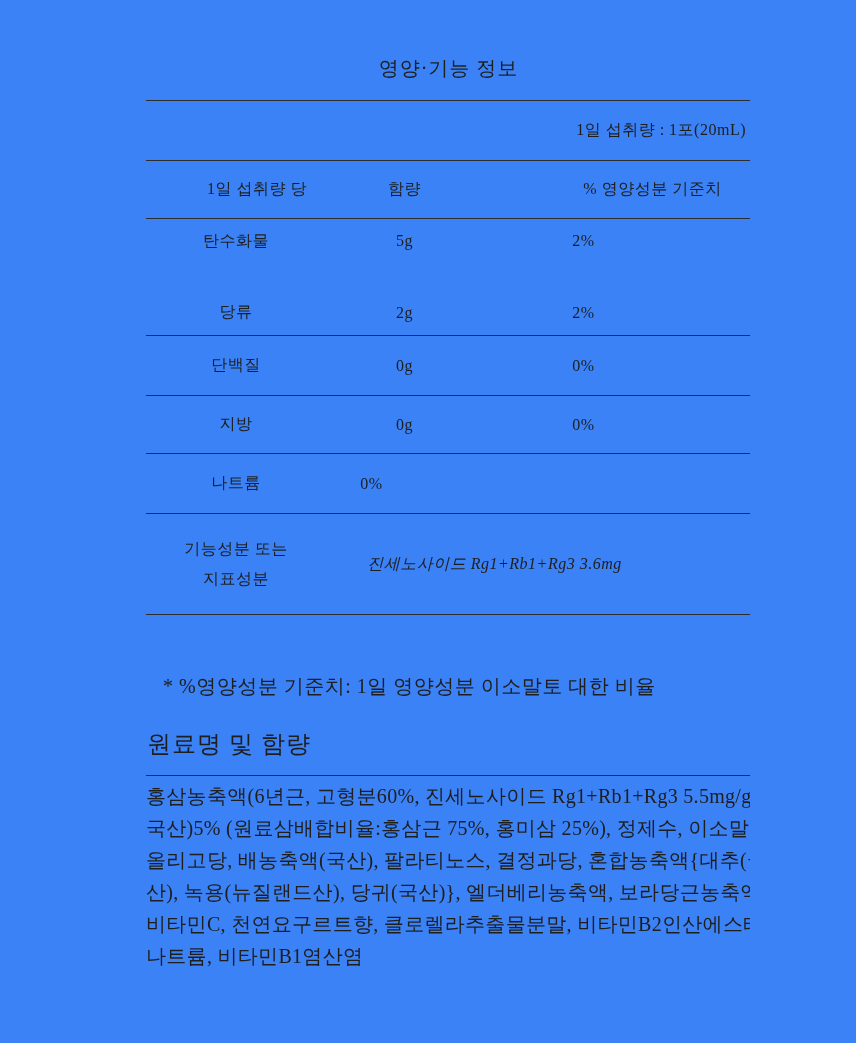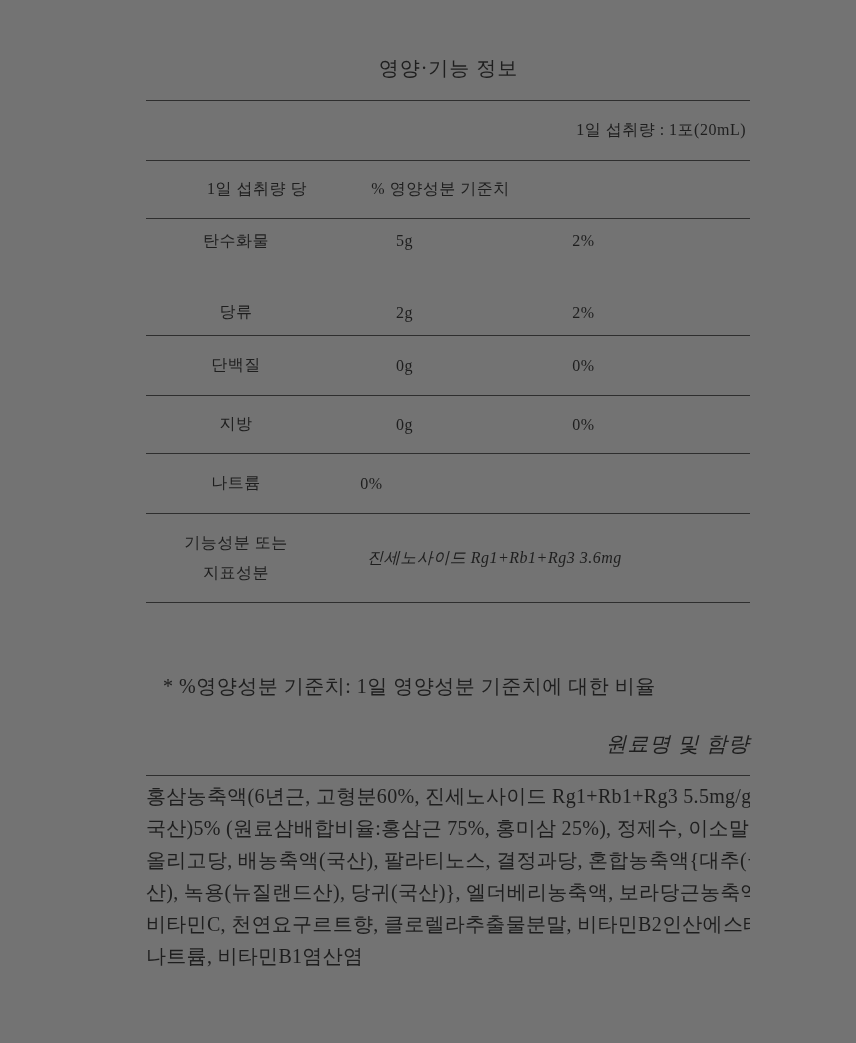--- a/index.html
+++ b/index.html
@@ -6,21 +6,21 @@
     margin: 0;
     padding: 0;
     background: #ffffff;
     font-family: "Liberation Serif", "DejaVu Serif", serif;
     color: #1e1e1e;
   }
   .page {
     position: relative;
     width: 856px;
     height: 1043px;
-    background: #737373;
+    background: #3b82f6;
     overflow: hidden;
   }
   .doc-title {
     position: absolute;
     top: 56px;
     left: 147px;
     width: 603px;
     text-align: center;
     font-size: 20px;
     line-height: 24px;
@@ -37,21 +37,21 @@
     box-sizing: border-box;
     border-top: 1.5px solid #2e2e2e;
     display: grid;
     grid-template-columns: 180px 157px 267px;
     letter-spacing: 0.5px;
   }
   .h60  { height: 60px; }
   .h58  { height: 58px; }
   .h55  { height: 55px; }
   .h117 { height: 117px; }
-  .h82  { height: 90px; }
+  .h82  { height: 102px; }
   .cell {
     display: flex;
     align-items: center;
     justify-content: center;
     white-space: nowrap;
   }
   .intake-row {
     box-sizing: border-box;
     border-top: 1.5px solid #2e2e2e;
     height: 60px;
@@ -97,25 +97,24 @@
     left: 163px;
     font-size: 20px;
     line-height: 28px;
     letter-spacing: 0.5px;
   }
   .ing-title {
     position: absolute;
     top: 732px;
     left: 147px;
     width: 603px;
-    text-align: right;
-    font-size: 21px;
+    text-align: left;
+    font-size: 24px;
     line-height: 24px;
     letter-spacing: 1px;
-    font-style: italic;
   }
   .ingredients {
     position: absolute;
     top: 775px;
     left: 146px;
     width: 604px;
     box-sizing: border-box;
     border-top: 1.5px solid #2e2e2e;
     padding-top: 4px;
     font-size: 20px;
@@ -141,20 +140,21 @@
   <div class="doc-title">영양·기능 정보</div>
 
   <div class="ntable">
 
     <div class="intake-row">
       <span>1일 섭취량 : 1포(20mL)</span>
     </div>
 
     <div class="trow h58">
       <div class="cell hdr-c1">1일 섭취량 당</div>
+      <div class="cell">함량</div>
       <div class="cell hdr-c3">% 영양성분 기준치</div>
     </div>
 
 
     <div class="trow h117 dbl">
       <div class="subrow">
         <div class="cell">탄수화물</div>
         <div class="cell">5g</div>
         <div class="cell val-c3">2%</div>
       </div>
@@ -185,21 +185,21 @@
     <div class="trow h82 func-row">
       <div class="cell two-line">
         <div>기능성분 또는</div>
         <div>지표성분</div>
       </div>
       <div class="merged">진세노사이드 Rg1+Rb1+Rg3 3.6mg</div>
     </div>
 
   </div>
 
-  <div class="footnote">* %영양성분 기준치: 1일 영양성분 기준치에 대한 비율</div>
+  <div class="footnote">* %영양성분 기준치: 1일 영양성분 이소말토 대한 비율</div>
 
   <div class="ing-title">원료명 및 함량</div>
 
   <div class="ingredients">
     <div class="ing-line">홍삼농축액(6년근, 고형분60%, 진세노사이드 Rg1+Rb1+Rg3 5.5mg/g,</div>
     <div class="ing-line">국산)5% (원료삼배합비율:홍삼근 75%, 홍미삼 25%), 정제수, 이소말토</div>
     <div class="ing-line">올리고당, 배농축액(국산), 팔라티노스, 결정과당, 혼합농축액{대추(국</div>
     <div class="ing-line">산), 녹용(뉴질랜드산), 당귀(국산)}, 엘더베리농축액, 보라당근농축액,</div>
     <div class="ing-line">비타민C, 천연요구르트향, 클로렐라추출물분말, 비타민B2인산에스테르</div>
     <div class="ing-line last">나트륨, 비타민B1염산염</div>

